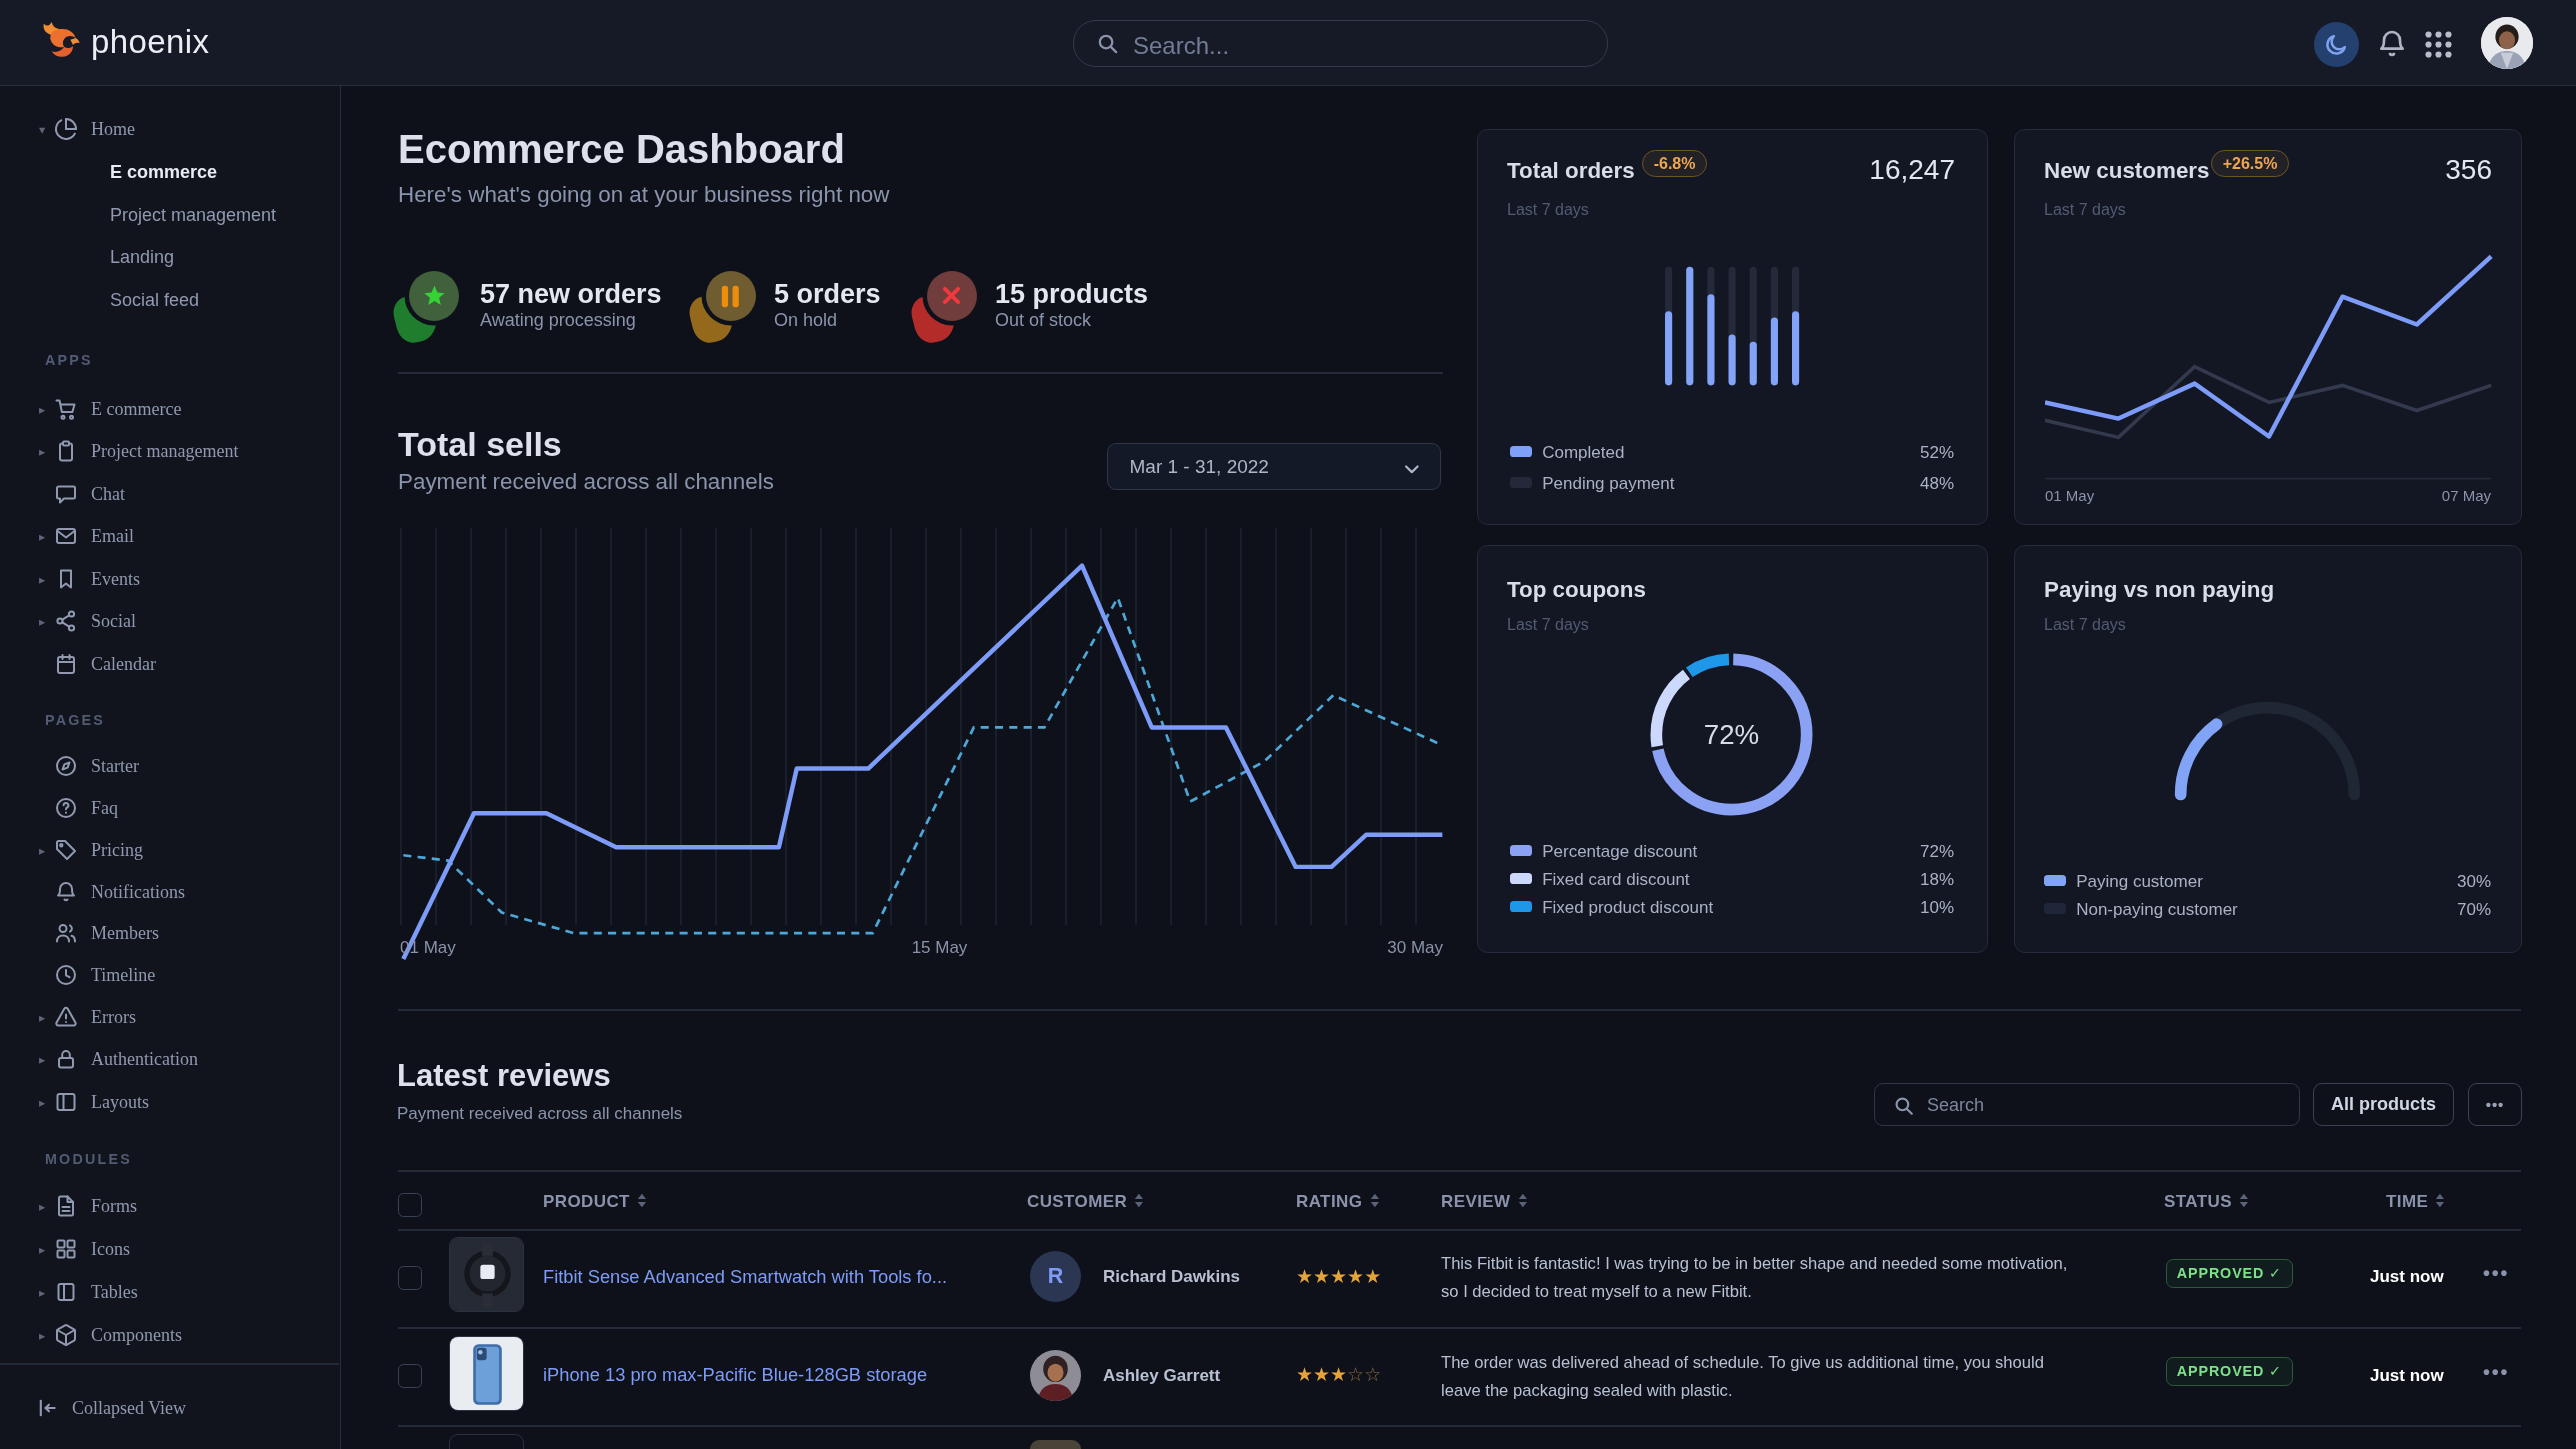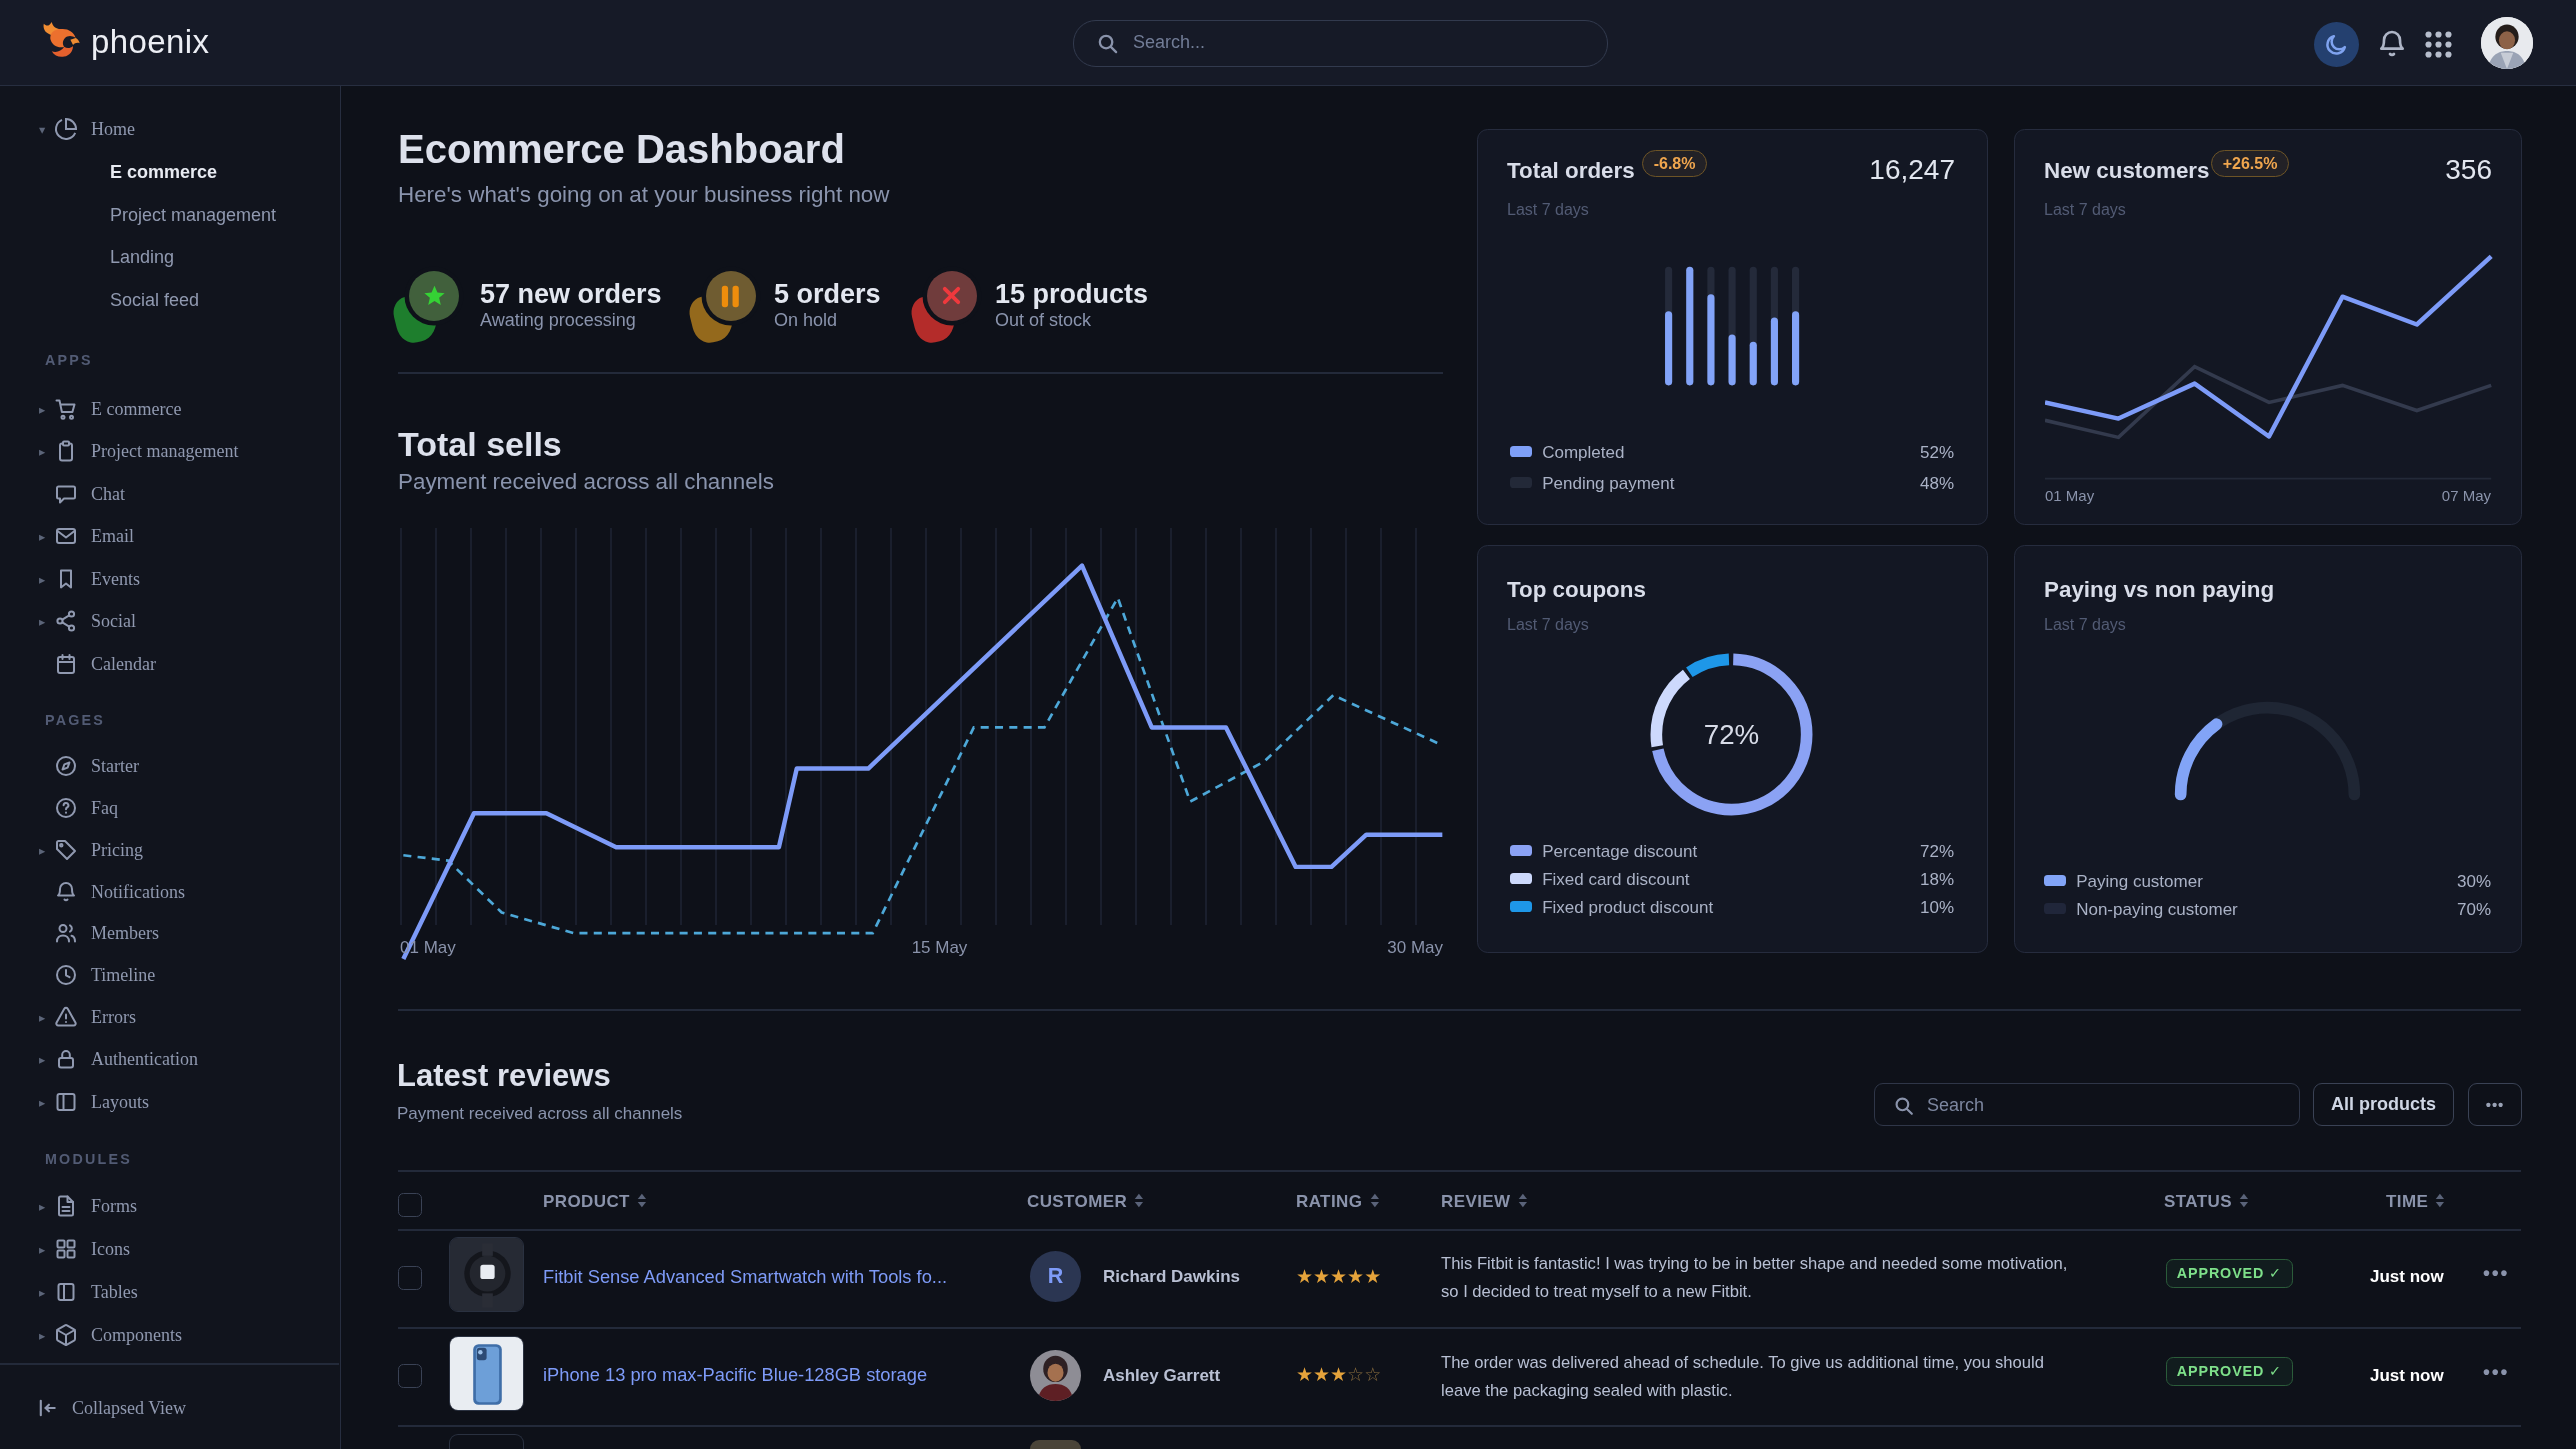--- a/index.html
+++ b/index.html
@@ -3,21 +3,21 @@
 <meta charset="utf-8">
 <style>
 * { margin:0; padding:0; box-sizing:border-box; }
 html,body { width:2576px; height:1449px; overflow:hidden; }
 body { background:#0e1119; font-family:"Liberation Sans", sans-serif; color:#dfe3ed; position:relative; }
 .abs { position:absolute; }
 
 #navbar { position:absolute; left:0; top:0; width:2576px; height:86px; background:#161a27; border-bottom:1.8px solid #272e40; z-index:5; }
 #logotext { position:absolute; left:91px; top:23px; font-size:33px; font-weight:500; color:#eceef4; letter-spacing:0.4px; }
 #searchpill { position:absolute; left:1073px; top:19.7px; width:535px; height:47px; border:1.8px solid #323a4e; border-radius:23px; }
-#searchpill .ph { position:absolute; left:59px; top:11.6px; font-size:18px; color:#717c96; }
+#searchpill .ph { position:absolute; left:59px; top:11.6px; font-size:24px; color:#717c96; }
 #moonbtn { position:absolute; left:2314px; top:21.5px; width:45px; height:45px; border-radius:50%; background:#24406f; }
 #avatar { position:absolute; left:2481px; top:17px; width:52px; height:52px; border-radius:50%; background:#e7e9ec; overflow:hidden; }
 
 #sidebar { position:absolute; left:0; top:86px; width:341px; height:1363px; background:#11141d; border-right:1.8px solid #272e40; }
 .sb-sect { position:absolute; left:45px; font-size:14.3px; font-weight:bold; letter-spacing:2.2px; color:#525b74; }
 .sb-item { position:absolute; left:0; width:341px; height:43px; font-size:18px; color:#9099b0; }
 .sb-item .txt { position:absolute; left:91px; top:50%; transform:translateY(-50%);font-family:Liberation Serif, serif; }
 .sb-item .txt2 { position:absolute; left:110px; top:50%; transform:translateY(-50%); }
 .sb-item .car { position:absolute; left:39px; top:50%; transform:translateY(-50%); font-size:12.5px; color:#5c6579; }
 .sb-item svg { position:absolute; left:54px; top:50%; transform:translateY(-50%); }
@@ -331,20 +331,26 @@
         <line x1="19" y1="5" x2="5" y2="19"></line>
       </svg>
   </div>
   <div class="abs" style="left:652px;top:193px;font-size:27px;font-weight:bold;color:#e3e7f0">15 products</div>
   <div class="abs" style="left:652px;top:224px;font-size:18px;color:#8a94ad">Out of stock</div>
 
   <div class="hr" style="left:55px;top:286px;width:1045px"></div>
 
   <div class="pagetitle" style="left:55px;top:339px;font-size:34px">Total sells</div>
   <div class="subtle" style="left:55px;top:383px;font-size:22.4px">Payment received across all channels</div>
+  <div class="abs" style="left:764px;top:357px;width:334px;height:47px;border:1.8px solid #2f3648;border-radius:9px;background:#141927">
+    <span style="position:absolute;left:21.5px;top:11.6px;font-size:19px;color:#aeb6c8">Mar 1 - 31, 2022</span>
+    <svg style="position:absolute;right:18px;top:15px" width="19.7" height="19.7" viewBox="0 0 24 24" fill="none" stroke="#aeb6c8" stroke-width="2.6" stroke-linecap="round" stroke-linejoin="round">
+        <polyline points="5,9 12,16 19,9"></polyline>
+      </svg>
+  </div>
   <div class="abs" style="left:57px;top:442px;width:1043px;height:397px;background:repeating-linear-gradient(to right, #1a1f2d 0px, #1a1f2d 1.8px, transparent 1.8px, transparent 35px)">
     <svg width="1043" height="397" style="overflow:visible" viewBox="0 0 1165 444">
       <polyline fill="none" stroke="#4da8d8" stroke-width="3" stroke-dasharray="9 7" points="3,366 53,372 113,430 193,453 528,453 641,223 720,223 802,78 883,306 966,261 1043,187 1165,243"></polyline>
       <polyline fill="none" stroke="#7d9bf8" stroke-width="5" stroke-linejoin="round" points="3,482 82,319 163,319 241,357 423,357 443,269 523,269 762,42 840,223 923,223 1001,379 1041,379 1080,343 1165,343"></polyline>
     </svg>
   </div>
   <div class="abs" style="left:57px;top:852px;font-size:17px;color:#8a93ab">01 May</div>
   <div class="abs" style="left:543px;top:852px;width:107px;text-align:center;font-size:17px;color:#8a93ab">15 May</div>
   <div class="abs" style="left:993px;top:852px;width:107px;text-align:right;font-size:17px;color:#8a93ab">30 May</div>
 

